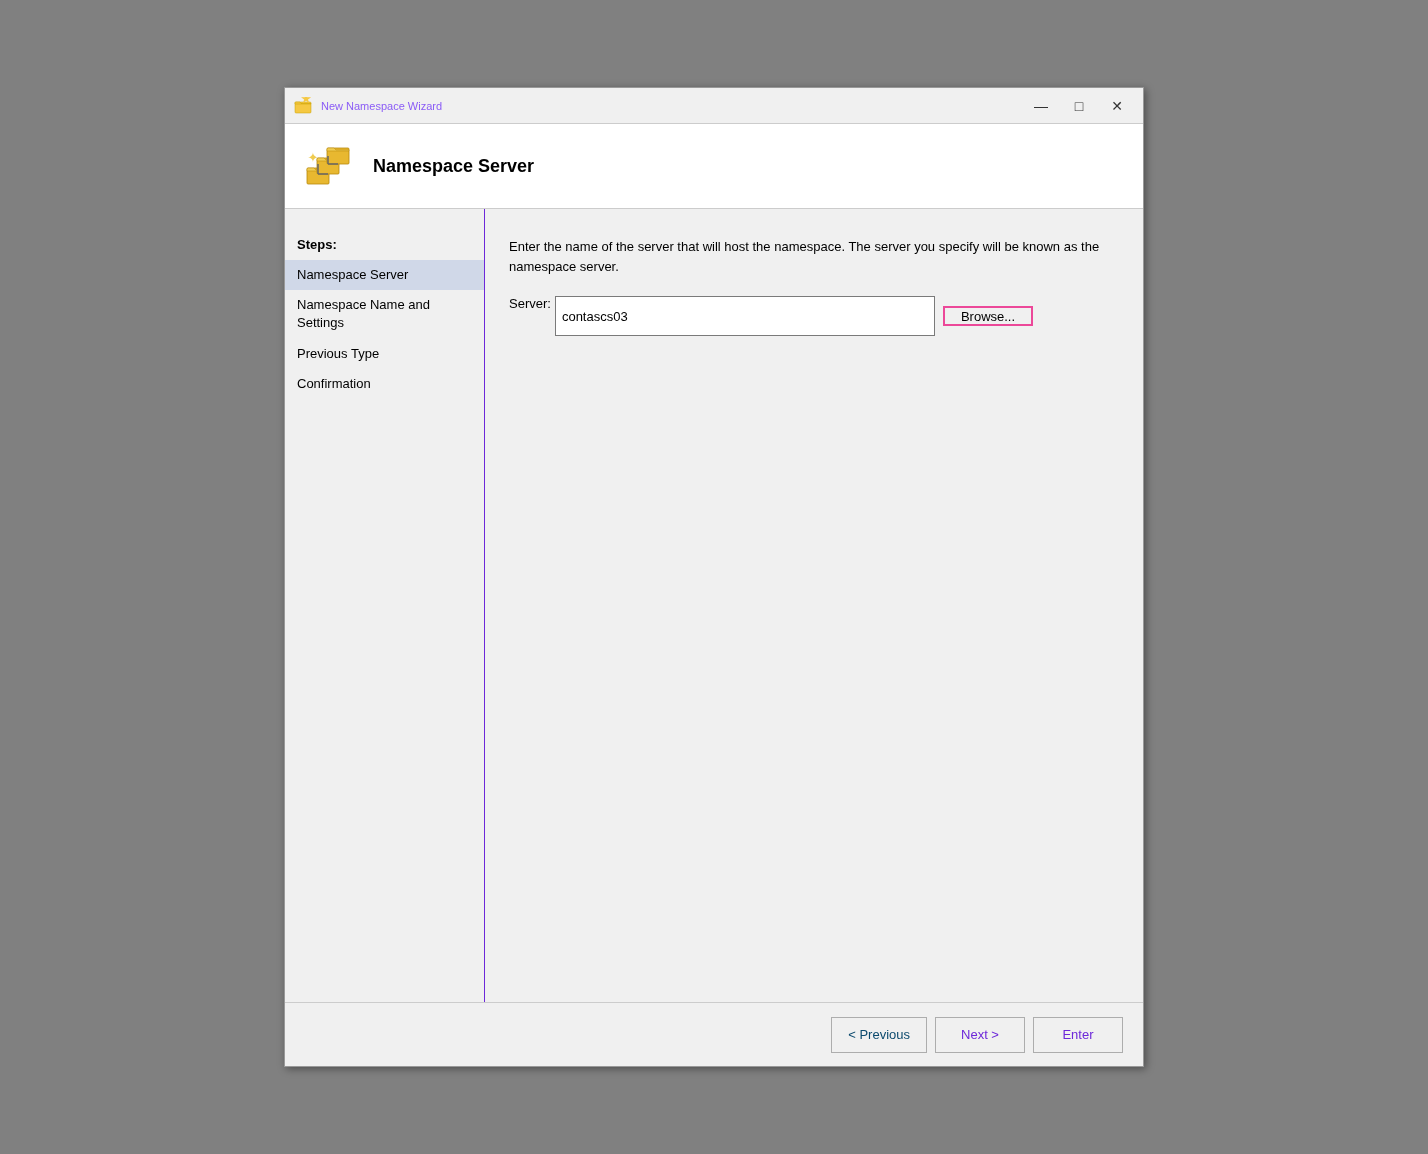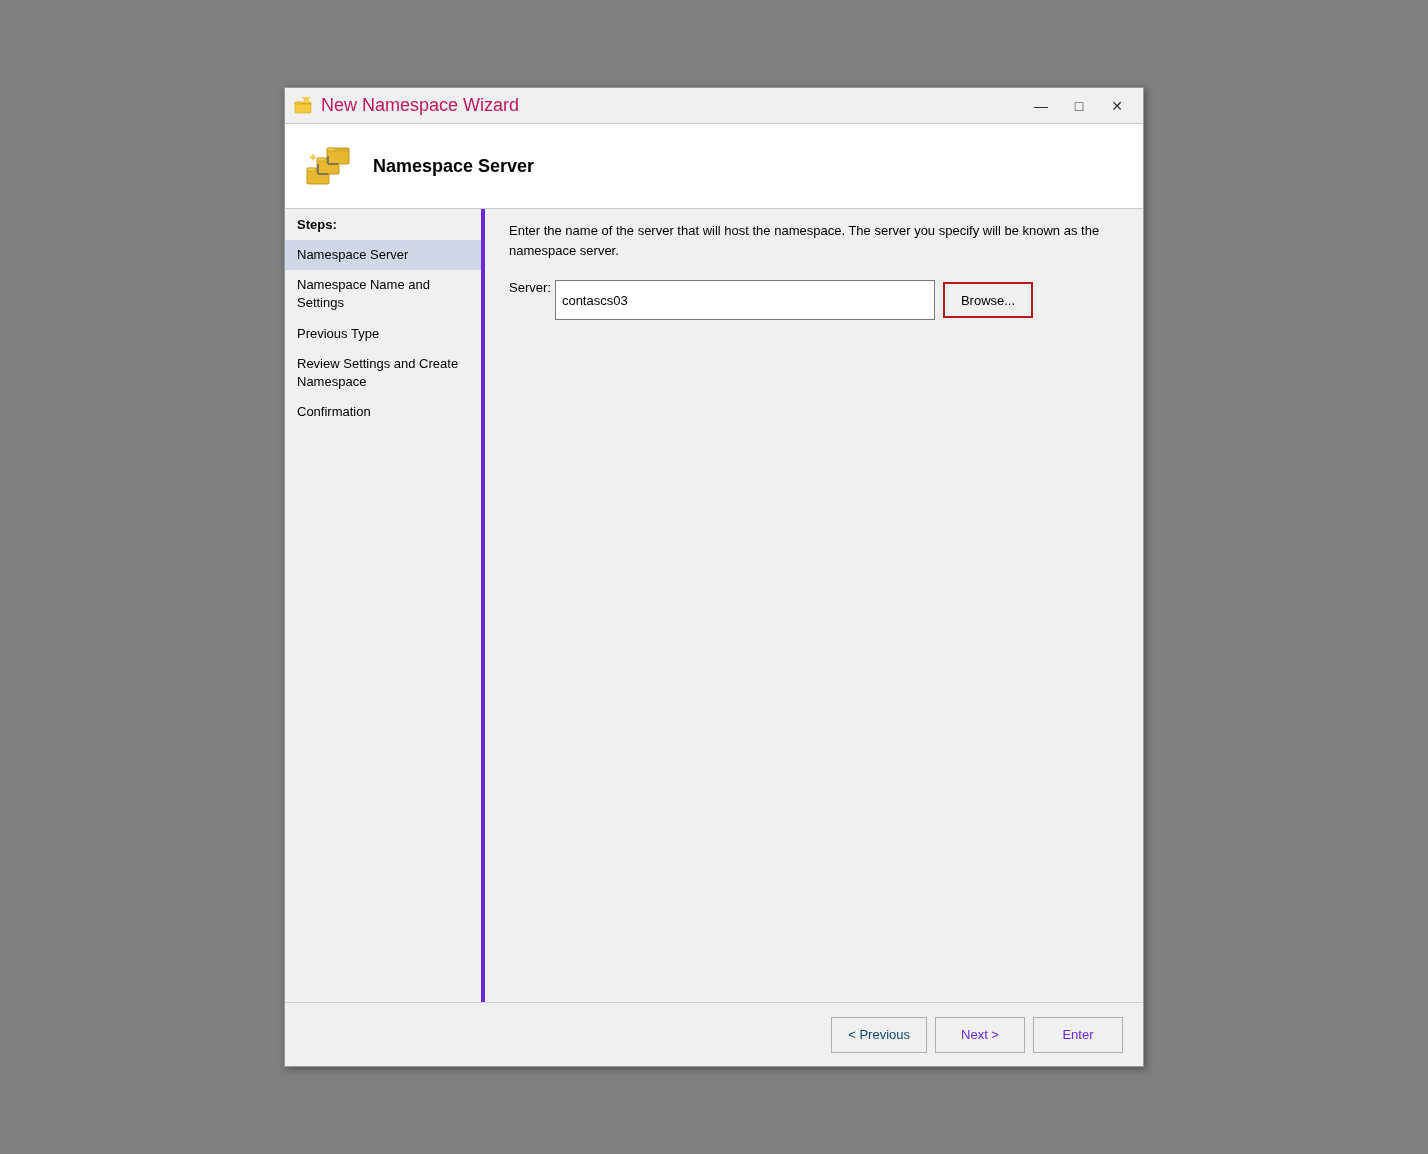--- a/index.html
+++ b/index.html
@@ -43,22 +43,22 @@
       width: 20px;
       height: 20px;
       margin-right: 8px;
       display: flex;
       align-items: center;
       justify-content: center;
     }
 
     .title-bar-text {
       flex: 1;
-      font-size: 18px;
-      color: #be185d;
+      font-size: 11px;
+      color: #8b5cf6;
     }
 
     .title-bar-controls {
       display: flex;
       gap: 2px;
     }
 
     .title-bar-btn {
       width: 36px;
       height: 28px;
@@ -99,22 +99,22 @@
 
     .content-area {
       display: flex;
       flex: 1;
       overflow: hidden;
     }
 
     .sidebar {
       width: 200px;
       background: #f0f0f0;
-      border-right: 4px solid #6d28d9;
-      padding: 4px 0;
+      border-right: 1px solid #6d28d9;
+      padding: 24px 0;
       flex-shrink: 0;
     }
 
     .sidebar-steps-label {
       font-weight: bold;
       padding: 4px 12px 8px 12px;
       color: #000;
       font-size: 13px;
     }
 
@@ -126,21 +126,21 @@
       line-height: 1.4;
     }
 
     .sidebar-item.active {
       background: #d0d8e8;
     }
 
     .main-content {
       flex: 1;
       background: #f0f0f0;
-      padding: 12px 24px;
+      padding: 28px 24px;
       display: flex;
       flex-direction: column;
     }
 
     .description-text {
       font-size: 13px;
       color: #000;
       line-height: 1.5;
       margin-bottom: 20px;
       max-width: 600px;
@@ -168,24 +168,24 @@
       width: 380px;
       height: 40px;
       padding: 2px 6px;
       border: 1px solid #7a7a7a;
       background: white;
       font-size: 13px;
       outline: none;
     }
 
     .browse-btn {
-      height: 36px;
+      height: 20px;
       padding: 2px 16px;
       background: #f0f0f0;
-      border: 2px solid #b91c1c;
+      border: 2px solid #ec4899;
       cursor: pointer;
       font-size: 13px;
       color: #000;
       display: flex;
       align-items: center;
       justify-content: center;
       min-width: 90px;
     }
 
     .spacer {
@@ -284,23 +284,20 @@
       <div class="sidebar-item active">
         <span>Namespace Server</span>
       </div>
       <div class="sidebar-item">
         <span>Namespace Name and Settings</span>
       </div>
       <div class="sidebar-item">
         <span>Previous Type</span>
       </div>
       <div class="sidebar-item">
-        <span>Review Settings and Create Namespace</span>
-      </div>
-      <div class="sidebar-item">
         <span>Confirmation</span>
       </div>
     </div>
 
     <div class="main-content">
       <p class="description-text">Enter the name of the server that will host the namespace. The server you specify will be known as the namespace server.</p>
 
       <div class="form-group">
         <label class="form-label">Server:</label>
         <div class="form-row">

